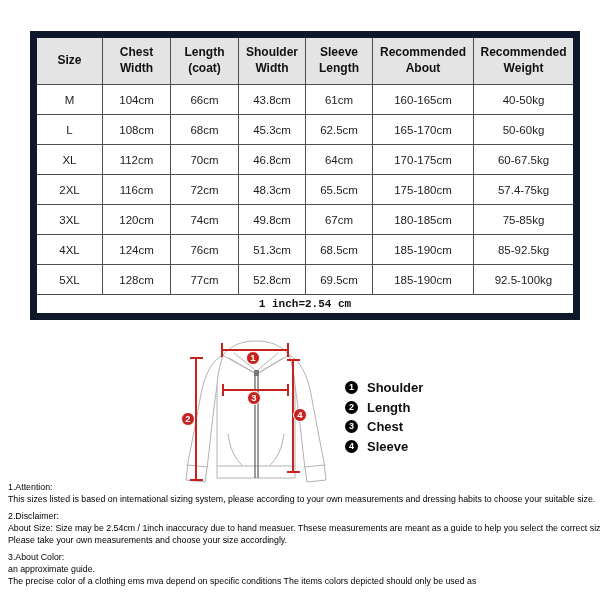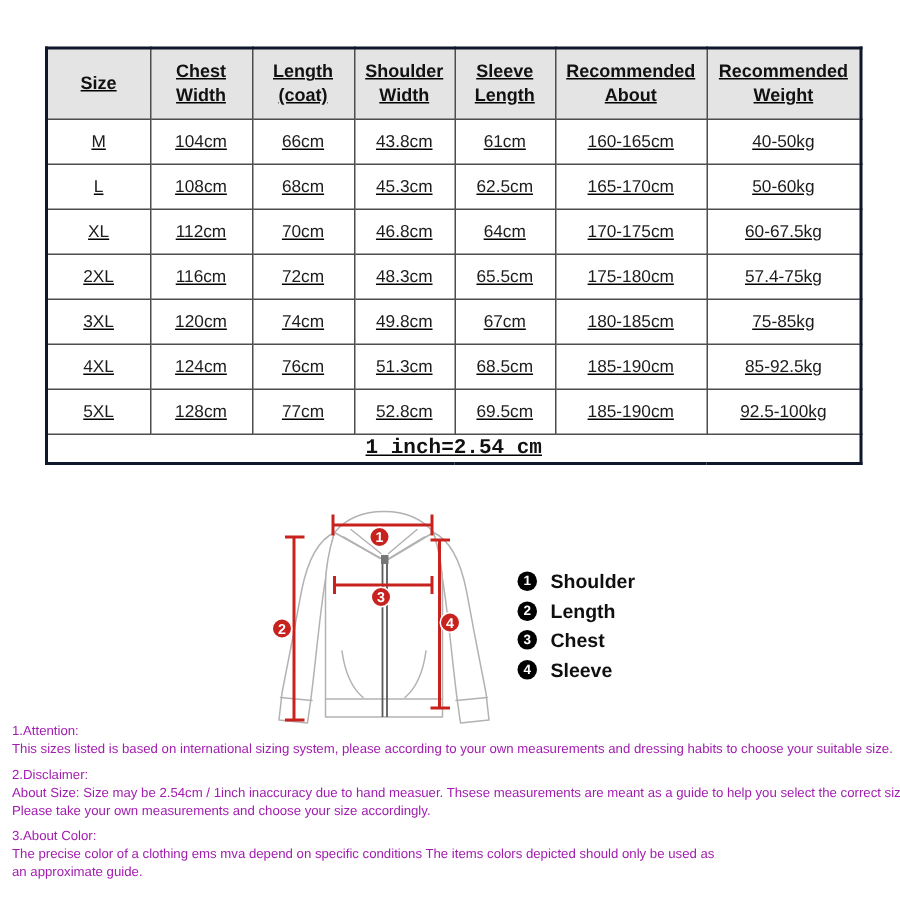--- a/index.html
+++ b/index.html
@@ -4,50 +4,49 @@
 <style>
   html,body{margin:0;padding:0;}
   body{
     width:600px;height:600px;background:#ffffff;position:relative;
     font-family:"Liberation Sans",sans-serif;overflow:hidden;
   }
   
   .size-table{
     position:absolute;left:30px;top:31px;width:543px;
     border-collapse:collapse;table-layout:fixed;
-    border:2px solid #0f172a;
-    text-decoration:underline;
+    border:7px solid #0f172a;
   }
   .size-table th,.size-table td{
     border:1px solid #4d4d4d;text-align:center;vertical-align:middle;padding:0;
   }
   .size-table th{
     background:#e4e4e4;color:#111111;font-size:12px;font-weight:bold;
     height:46px;line-height:1.3;
   }
   .size-table td{
     font-size:11.5px;color:#1c1c1c;height:29px;background:#ffffff;
   }
   .size-table tr.foot td{
     height:18px;font-family:"Liberation Mono",monospace;
-    font-weight:bold;font-size:14px;color:#111111;
+    font-weight:bold;font-size:11px;color:#111111;
   }
   
   .diagram-svg{position:absolute;left:150px;top:338px;}
   
   .legend{position:absolute;left:345px;top:381px;display:flex;flex-direction:column;gap:6.5px;}
   .legend-row{display:flex;align-items:center;gap:9px;height:13px;}
   .legend-dot{
     width:13px;height:13px;border-radius:50%;background:#000000;color:#ffffff;
     font-size:9px;font-weight:bold;display:flex;align-items:center;justify-content:center;
     flex:0 0 13px;line-height:1;
   }
   .legend-label{font-size:13px;font-weight:600;color:#0f0f0f;}
   
-  .notes{position:absolute;left:8px;top:481px;width:590px;color:#a21caf;}
+  .notes{position:absolute;left:8px;top:481px;width:590px;color:#000000;}
   .note-block{margin-bottom:5px;}
   .note-title{font-size:8.8px;line-height:12px;}
   .note-line{font-size:8.8px;line-height:12px;white-space:nowrap;}
 </style>
 </head>
 <body>
 
 <table class="size-table">
   <colgroup>
     <col style="width:69px">
@@ -255,16 +254,16 @@
     <div class="note-title">1.Attention:</div>
     <div class="note-line">This sizes listed is based on international sizing system, please according to your own measurements and dressing habits to choose your suitable size.</div>
   </div>
   <div class="note-block">
     <div class="note-title">2.Disclaimer:</div>
     <div class="note-line">About Size: Size may be 2.54cm / 1inch inaccuracy due to hand measuer. Thsese measurements are meant as a guide to help you select the correct size.</div>
     <div class="note-line">Please take your own measurements and choose your size accordingly.</div>
   </div>
   <div class="note-block">
     <div class="note-title">3.About Color:</div>
+    <div class="note-line">an approximate guide.</div>
     <div class="note-line">The precise color of a clothing ems mva depend on specific conditions The items colors depicted should only be used as</div>
-    <div class="note-line">an approximate guide.</div>
   </div>
 </div>
 
 </body></html>

